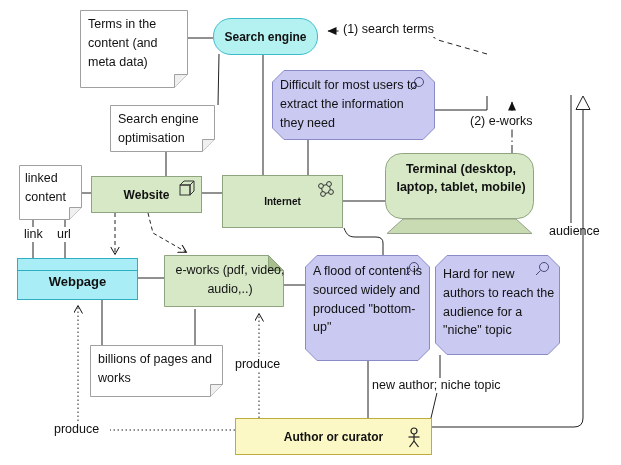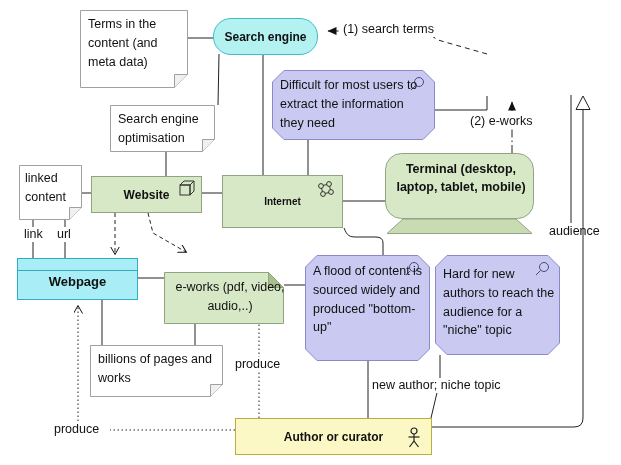--- a/index.html
+++ b/index.html
@@ -112,21 +112,21 @@
   </div>
 
   <div class="shape" style="left:90px;top:345px;width:133px;height:52px">
     <svg class="bg" width="133" height="52">
       <path d="M0.5,0.5 H132.5 V39.5 L120.5,51.5 H0.5 Z" fill="#fff" stroke="#A0A0A0"></path>
       <path d="M132.5,39.5 L120.5,39.5 L120.5,51.5" fill="#F0F0F0" stroke="#A0A0A0"></path>
     </svg>
     <div class="note-text">billions of pages and works</div>
   </div>
 
-  <div class="shape" style="left:164px;top:272px;width:132px;height:52px">
+  <div class="shape" style="left:164px;top:255px;width:132px;height:52px">
     <svg class="bg" width="120" height="52">
       <path d="M0.5,0.5 H104.5 L119.5,15.5 V51.5 H0.5 Z" fill="#D7E8C6" stroke="#8FA57F"></path>
       <path d="M104.5,0.5 L104.5,15.5 L119.5,15.5 Z" fill="#A9BE8D" stroke="#8FA57F"></path>
     </svg>
     <div class="note-text center" style="top:6px">e-works (pdf, video, audio,..)</div>
   </div>
 
   <div class="shape" style="left:272px;top:70px;width:163px;height:70px">
     <svg class="bg" width="163" height="70">
       <polygon points="12,0.5 151,0.5 162.5,12 162.5,58 151,69.5 12,69.5 0.5,58 0.5,12" fill="#C9C9F1" stroke="#8A8AC8"></polygon>

